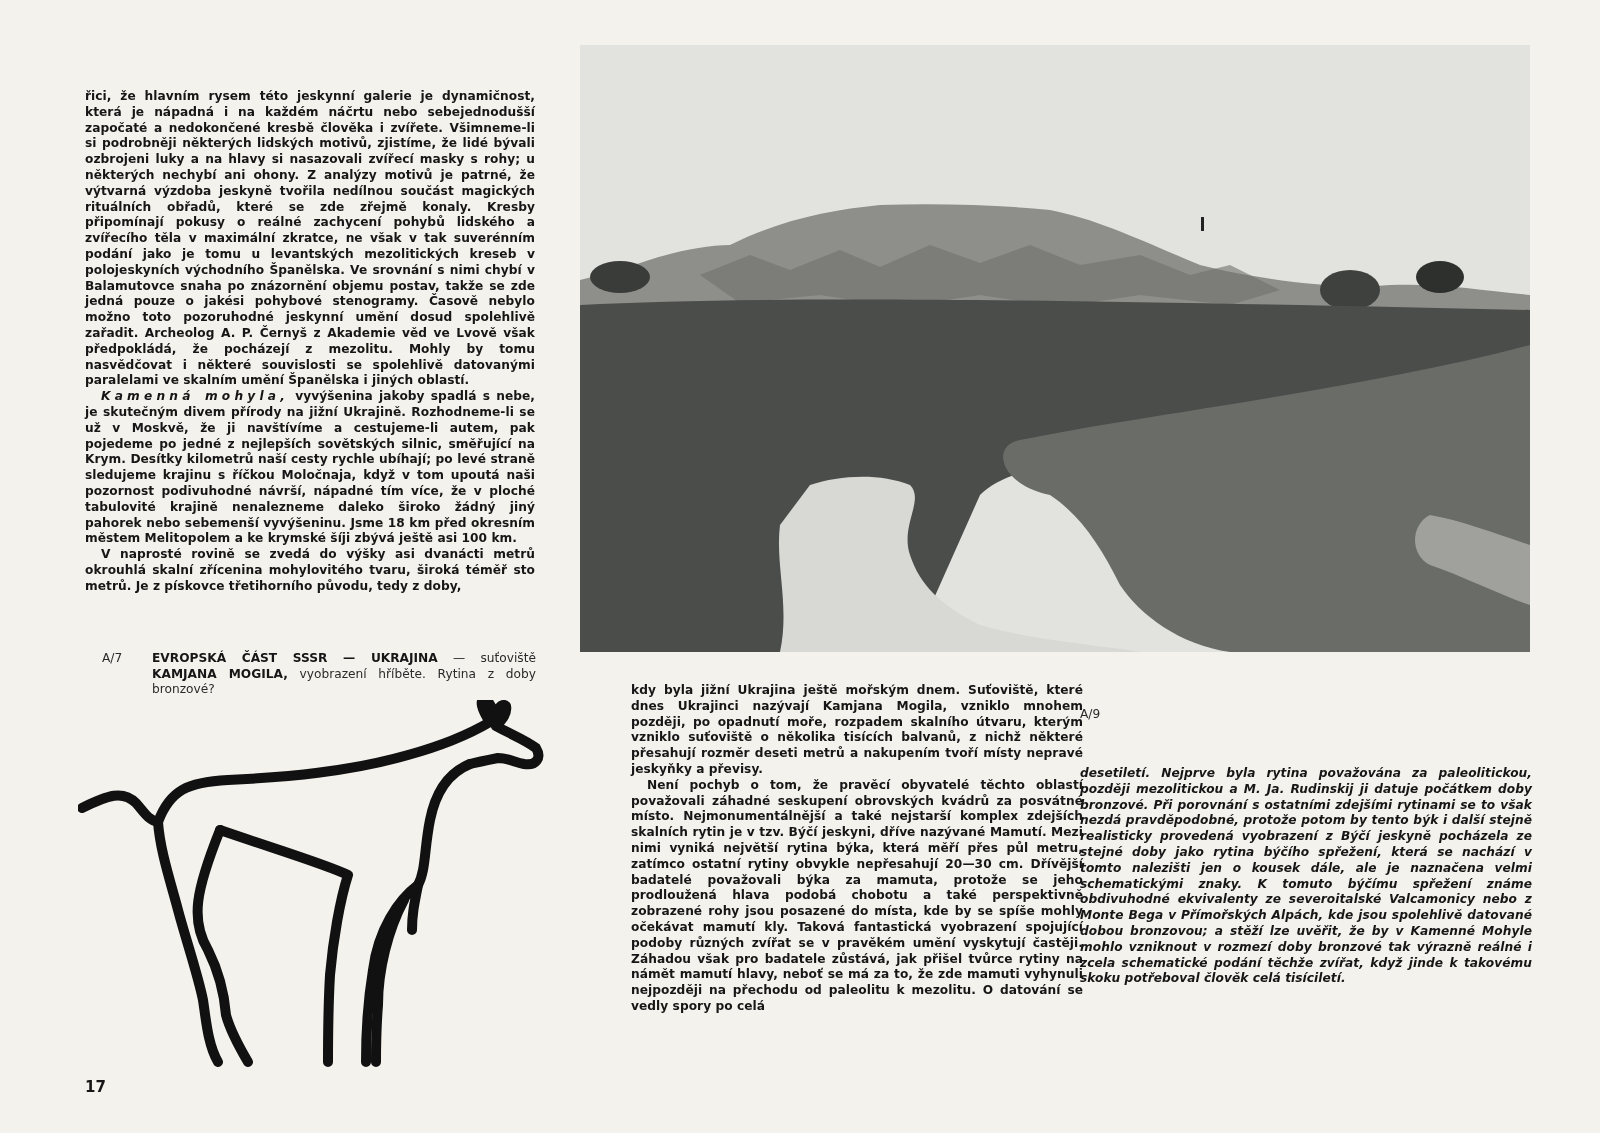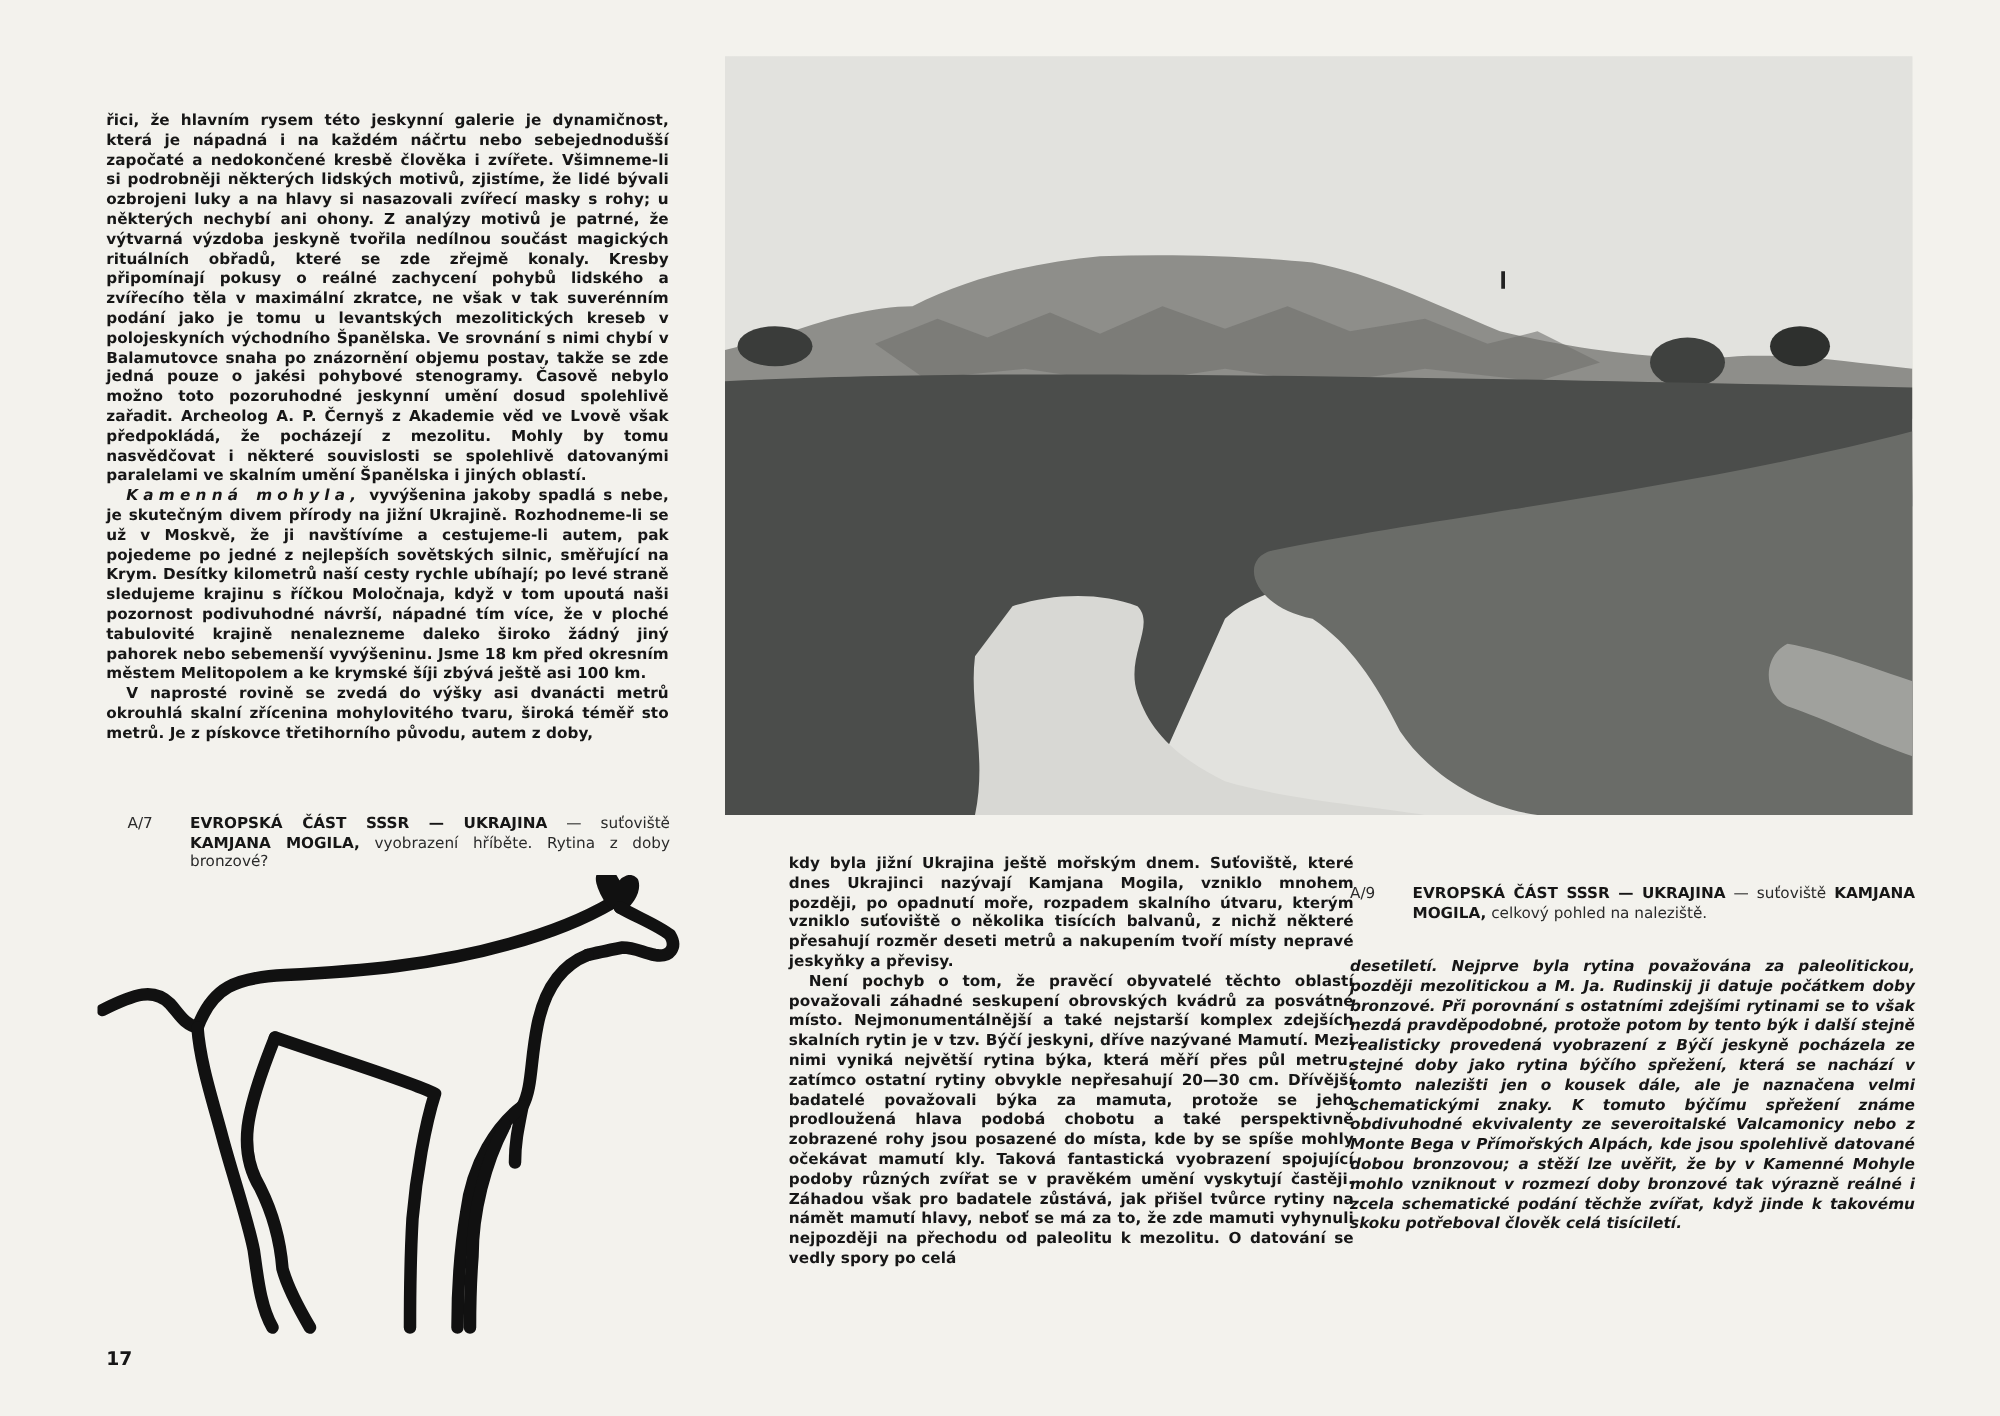--- a/index.html
+++ b/index.html
@@ -47,21 +47,21 @@
     position: absolute; left: 85px; top: 1078px;
     font-weight: bold; font-size: 15px;
   }
 </style>
 </head>
 <body>
 
 <div id="col1" class="col">
   <p>řici, že hlavním rysem této jeskynní galerie je dynamičnost, která je nápadná i na každém náčrtu nebo sebejednodušší započaté a nedokončené kresbě člověka i zvířete. Všimneme-li si podrobněji některých lidských motivů, zjistíme, že lidé bývali ozbrojeni luky a na hlavy si nasazovali zvířecí masky s rohy; u některých nechybí ani ohony. Z analýzy motivů je patrné, že výtvarná výzdoba jeskyně tvořila nedílnou součást magických rituálních obřadů, které se zde zřejmě konaly. Kresby připomínají pokusy o reálné zachycení pohybů lidského a zvířecího těla v maximální zkratce, ne však v tak suverénním podání jako je tomu u levantských mezolitických kreseb v polojeskyních východního Španělska. Ve srovnání s nimi chybí v Balamutovce snaha po znázornění objemu postav, takže se zde jedná pouze o jakési pohybové stenogramy. Časově nebylo možno toto pozoruhodné jeskynní umění dosud spolehlivě zařadit. Archeolog A. P. Černyš z Akademie věd ve Lvově však předpokládá, že pocházejí z mezolitu. Mohly by tomu nasvědčovat i některé souvislosti se spolehlivě datovanými paralelami ve skalním umění Španělska i jiných oblastí.</p>
   <p class="indent"><span class="spaced">Kamenná mohyla,</span><span> vyvýšenina jakoby spadlá s nebe, je skutečným divem přírody na jižní Ukrajině. Rozhodneme-li se už v Moskvě, že ji navštívíme a cestujeme-li autem, pak pojedeme po jedné z nejlepších sovětských silnic, směřující na Krym. Desítky kilometrů naší cesty rychle ubíhají; po levé straně sledujeme krajinu s říčkou Moločnaja, když v tom upoutá naši pozornost podivuhodné návrší, nápadné tím více, že v ploché tabulovité krajině nenalezneme daleko široko žádný jiný pahorek nebo sebemenší vyvýšeninu. Jsme 18 km před okresním městem Melitopolem a ke krymské šíji zbývá ještě asi 100 km.</span></p>
-  <p class="indent">V naprosté rovině se zvedá do výšky asi dvanácti metrů okrouhlá skalní zřícenina mohylovitého tvaru, široká téměř sto metrů. Je z pískovce třetihorního původu, autem z doby,</p>
+  <p class="indent">V naprosté rovině se zvedá do výšky asi dvanácti metrů okrouhlá skalní zřícenina mohylovitého tvaru, široká téměř sto metrů. Je z pískovce třetihorního původu, tedy z doby,</p>
 </div>
 
 <div id="cap1" class="caption">
   <span class="num">A/7</span>
   <div class="body"><b>EVROPSKÁ ČÁST SSSR — UKRAJINA</b><span> — suťoviště </span><b>KAMJANA MOGILA,</b><span> vyobrazení hříběte. Rytina z doby bronzové?</span></div>
 </div>
 
 <svg id="horse" viewBox="0 0 470 380">
   <g fill="none" stroke="#111" stroke-width="10" stroke-linecap="round" stroke-linejoin="round">
     <path d="M4,108 C30,95 45,90 58,103 C66,112 70,120 80,122 C92,90 110,82 150,80 C210,77 270,72 330,55 C370,44 395,32 412,22"></path>
@@ -93,20 +93,19 @@
   </svg>
 </div>
 
 <div id="col2" class="col">
   <p>kdy byla jižní Ukrajina ještě mořským dnem. Suťoviště, které dnes Ukrajinci nazývají Kamjana Mogila, vzniklo mnohem později, po opadnutí moře, rozpadem skalního útvaru, kterým vzniklo suťoviště o několika tisících balvanů, z nichž některé přesahují rozměr deseti metrů a nakupením tvoří místy nepravé jeskyňky a převisy.</p>
   <p class="indent">Není pochyb o tom, že pravěcí obyvatelé těchto oblastí považovali záhadné seskupení obrovských kvádrů za posvátné místo. Nejmonumentálnější a také nejstarší komplex zdejších skalních rytin je v tzv. Býčí jeskyni, dříve nazývané Mamutí. Mezi nimi vyniká největší rytina býka, která měří přes půl metru, zatímco ostatní rytiny obvykle nepřesahují 20—30 cm. Dřívější badatelé považovali býka za mamuta, protože se jeho prodloužená hlava podobá chobotu a také perspektivně zobrazené rohy jsou posazené do místa, kde by se spíše mohly očekávat mamutí kly. Taková fantastická vyobrazení spojující podoby různých zvířat se v pravěkém umění vyskytují častěji. Záhadou však pro badatele zůstává, jak přišel tvůrce rytiny na námět mamutí hlavy, neboť se má za to, že zde mamuti vyhynuli nejpozději na přechodu od paleolitu k mezolitu. O datování se vedly spory po celá</p>
 </div>
 
 <div id="cap2" class="caption">
   <span class="num">A/9</span>
-  <div class="body"><b>EVROPSKÁ ČÁST SSSR — UKRAJINA</b><span> — suťoviště </span><b>KAMJANA MOGILA,</b><span> celkový pohled na naleziště.</span></div>
 </div>
 
 <div id="col3" class="col">
   <p>desetiletí. Nejprve byla rytina považována za paleolitickou, později mezolitickou a M. Ja. Rudinskij ji datuje počátkem doby bronzové. Při porovnání s ostatními zdejšími rytinami se to však nezdá pravděpodobné, protože potom by tento býk i další stejně realisticky provedená vyobrazení z Býčí jeskyně pocházela ze stejné doby jako rytina býčího spřežení, která se nachází v tomto nalezišti jen o kousek dále, ale je naznačena velmi schematickými znaky. K tomuto býčímu spřežení známe obdivuhodné ekvivalenty ze severoitalské Valcamonicy nebo z Monte Bega v Přímořských Alpách, kde jsou spolehlivě datované dobou bronzovou; a stěží lze uvěřit, že by v Kamenné Mohyle mohlo vzniknout v rozmezí doby bronzové tak výrazně reálné i zcela schematické podání těchže zvířat, když jinde k takovému skoku potřeboval člověk celá tisíciletí.</p>
 </div>
 
 <div id="page-number">17</div>
 
 </body></html>

